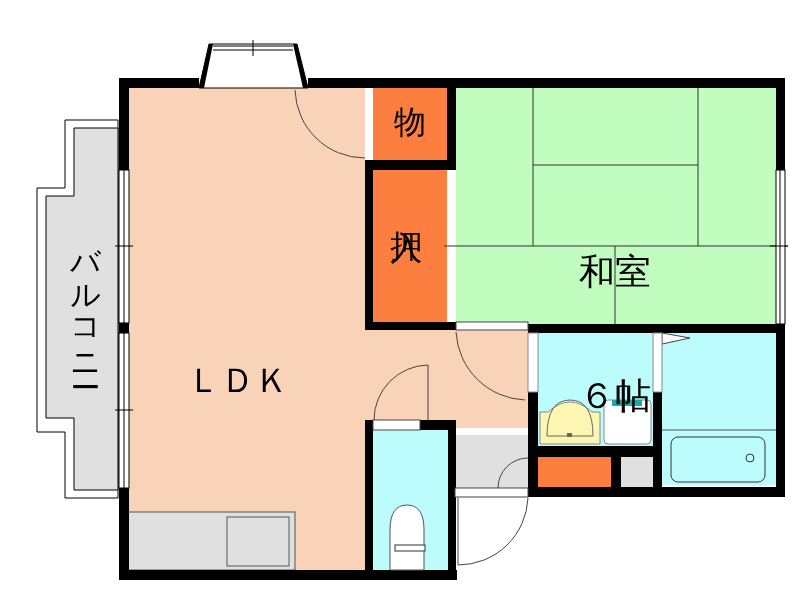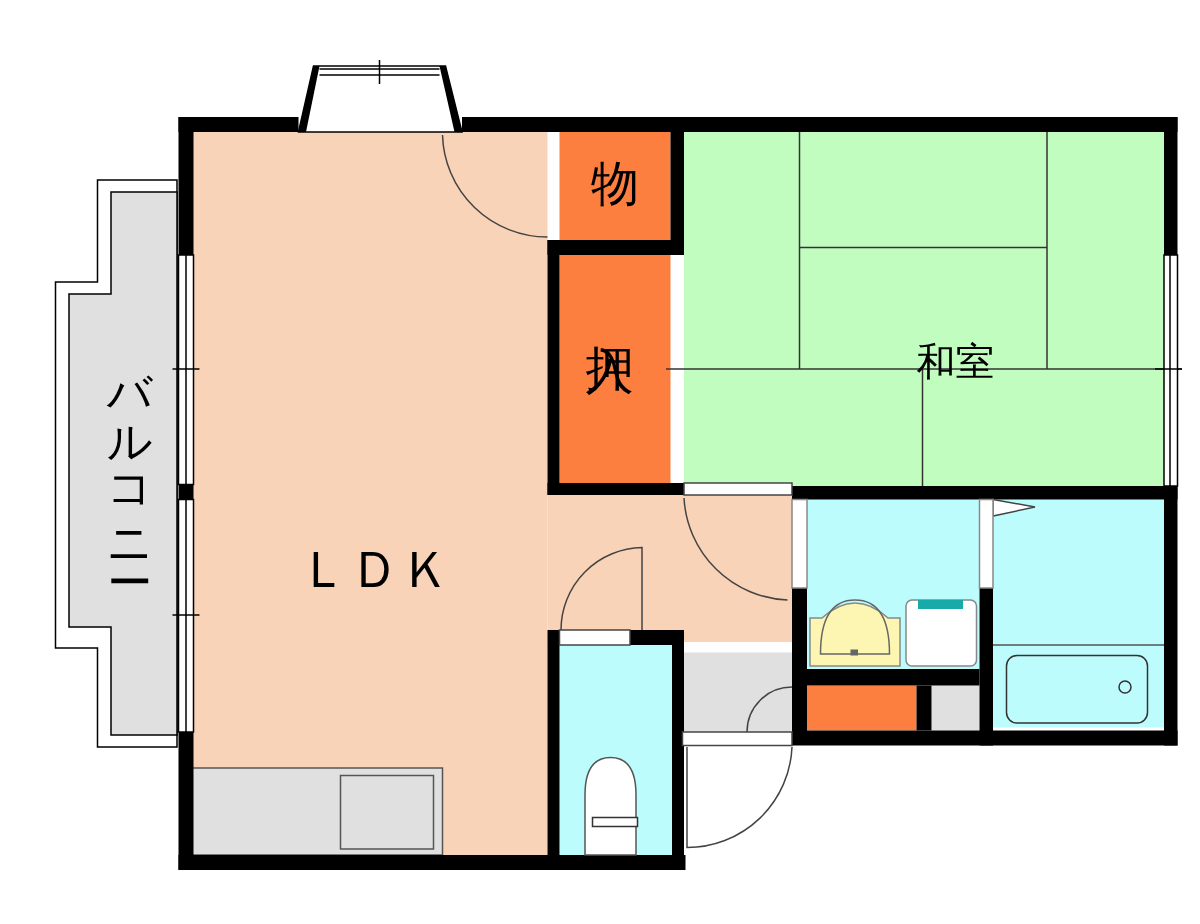--- a/index.html
+++ b/index.html
@@ -128,21 +128,22 @@
   <polygon points="662,333 690,338 662,344" fill="#fff" stroke="#444"></polygon>
   <rect x="653" y="333" width="9" height="59" fill="#fff" stroke="#888"></rect>
   <rect x="528" y="333" width="10" height="59" fill="#fff" stroke="#888"></rect>
 
   <g>
     <path d="M390,570 L390,530 Q390,505 407,505 Q424,505 424,530 L424,570 Z" fill="#fff" stroke="#555"></path>
     <rect x="395" y="545" width="30" height="6" fill="#fff" stroke="#333"></rect>
   </g>
 </svg>
 
-<div class="lbl" style="left:180px;top:283px;width:140px;font-size:34px;">
+<div class="lbl" style="left:168px;top:283px;width:140px;font-size:34px;">
   <div>ＬＤＫ</div>
 </div>
-<div class="lbl" style="left:567px;top:168px;width:140px;font-size:26px;">
+<div class="lbl" style="left:545px;top:168px;width:140px;font-size:36px;">
   <div>和室</div>
+  <div>６帖</div>
 </div>
 <div class="lbl" style="left:380px;top:104px;width:60px;font-size:32px;">物</div>
 <div class="lbl vert" style="left:388px;top:205px;font-size:32px;letter-spacing:0;">押入</div>
 <div class="lbl vert" style="left:68px;top:228px;font-size:30px;letter-spacing:2px;">バルコニー</div>
 
 </body></html>

